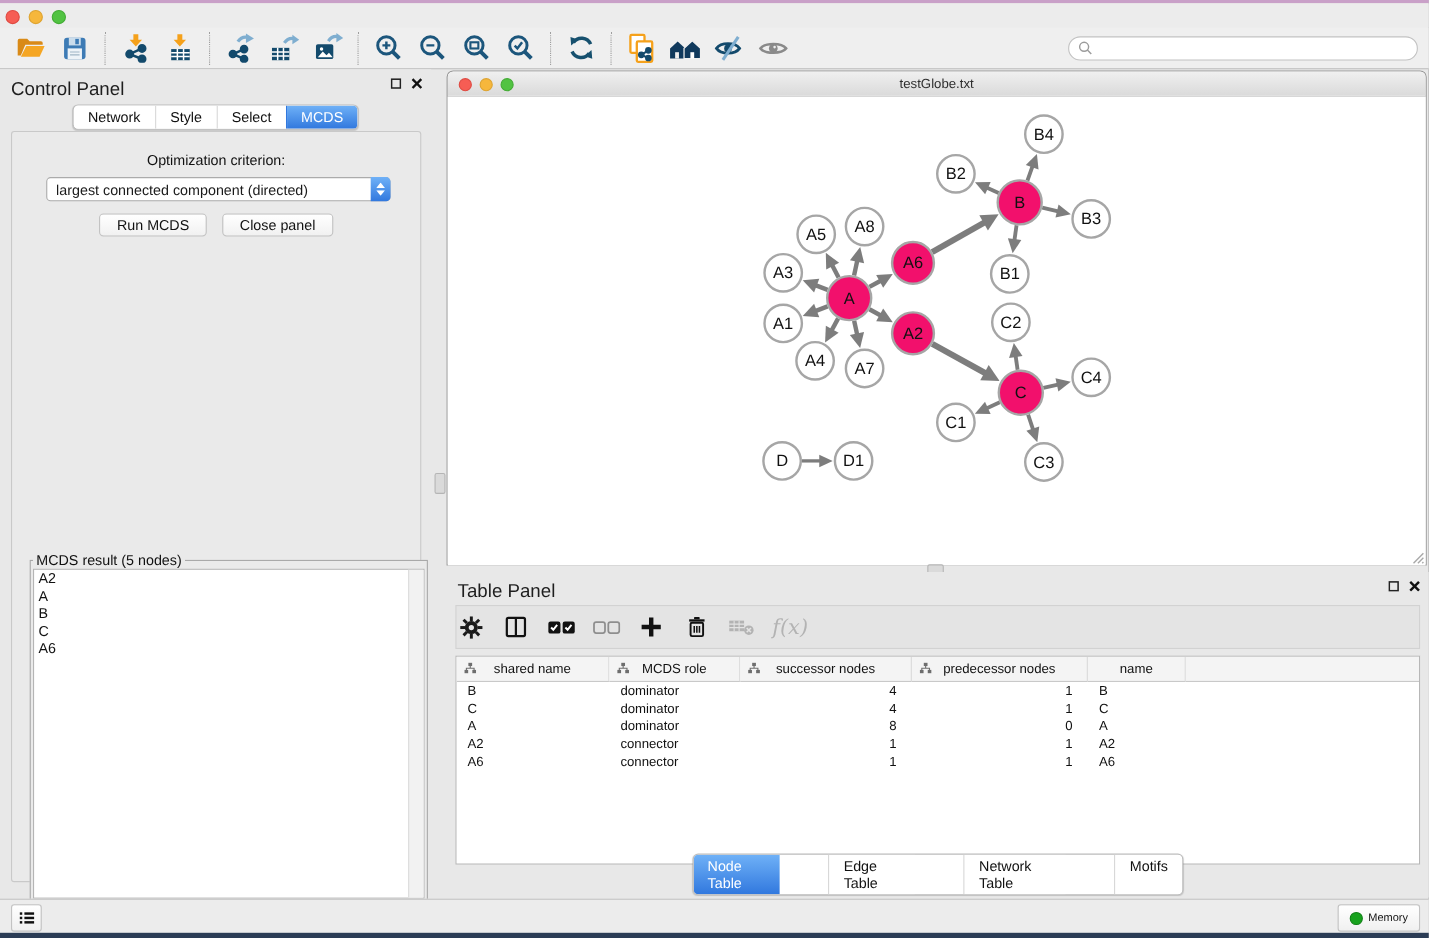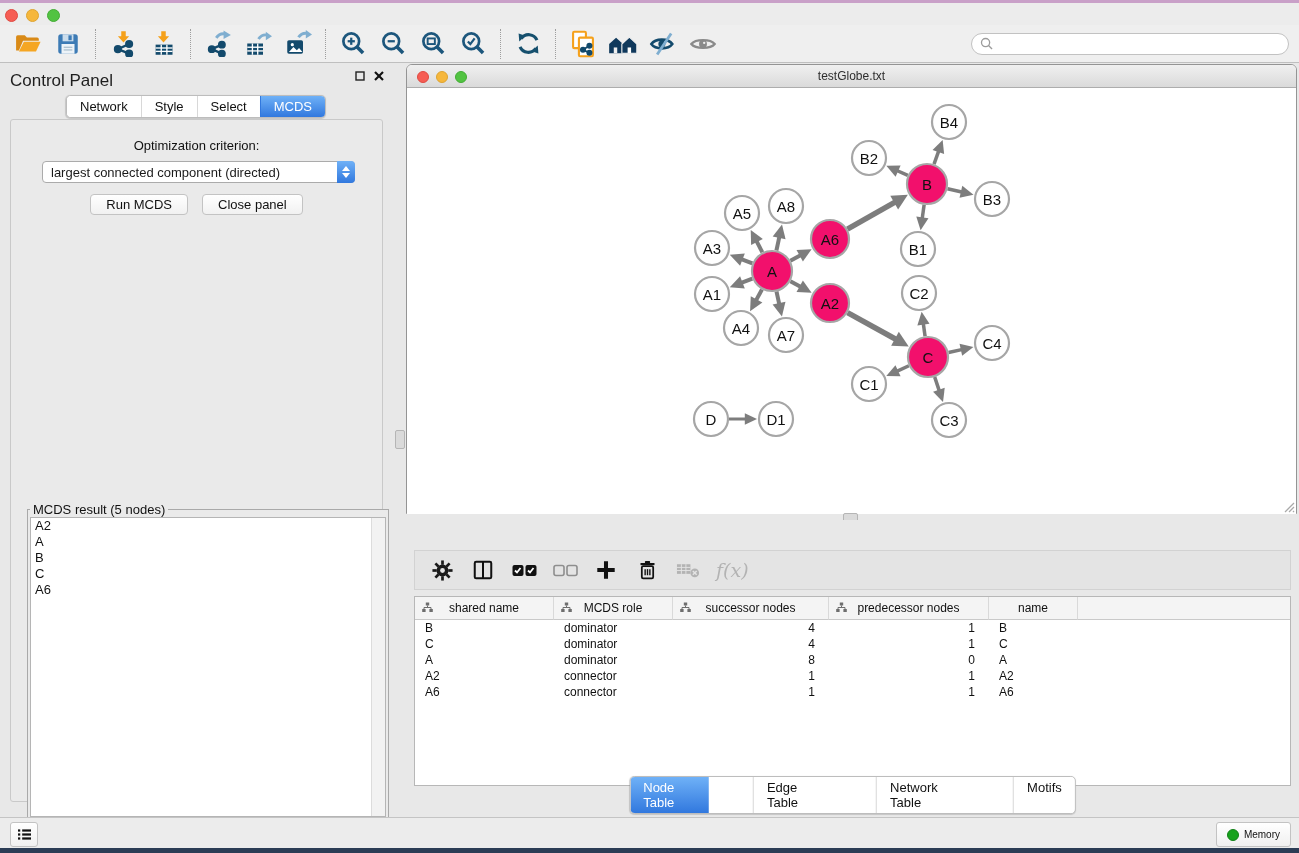--- a/index.html
+++ b/index.html
@@ -64,21 +64,21 @@
   .net-titlebar{position:relative;height:22px;background:linear-gradient(#F0F0F0,#DADADA);
                 border-bottom:1px solid #ADADAD;border-radius:5px 5px 0 0;}
   .net-titlebar .title{position:absolute;left:0;right:0;top:4px;text-align:center;font-size:12px;color:#2e2e2e;}
   .net-lights{position:absolute;left:10px;top:6px;display:flex;gap:7px;}
   .net-light{width:10px;height:10px;border-radius:50%;}
   .net-canvas{position:relative;width:889px;height:426px;background:#fff;}
   .resize-grip{position:absolute;right:1px;bottom:1px;}
   
   .table-panel{position:absolute;left:406px;top:520px;width:893px;height:296px;background:#E8E8E8;}
   .tp-toolbar{position:absolute;left:8px;top:30px;width:877px;height:40px;background:#E4E4E4;
-              border:1px solid #D2D2D2;box-sizing:border-box;display:flex;align-items:center;gap:15px;padding-left:14px;}
+              border:1px solid #D2D2D2;box-sizing:border-box;display:flex;align-items:center;gap:15px;}
   .tp-btn{display:flex;align-items:center;justify-content:center;width:26px;height:28px;}
   .fx-label{font-family:"DejaVu Serif",serif;font-style:italic;font-size:19px;color:#B3B3B3;}
   .tbl{position:absolute;left:8px;top:76px;width:877px;height:190px;background:#fff;border:1px solid #B7B7B7;
        box-sizing:border-box;overflow:hidden;}
   .tbl-grid{display:grid;grid-template-columns:139px 119px 156px 160px 89px 1fr;}
   .th{position:relative;height:22px;line-height:22px;font-size:12px;text-align:center;background:#F4F4F4;
       border-right:1px solid #D9D9D9;border-bottom:1px solid #C9C9C9;color:#111;}
   .th:last-child{border-right:none;}
   .th .ticon{position:absolute;left:7px;top:5px;}
   .tr{height:16px;}
@@ -502,20 +502,32 @@
         <line x1="13" y1="4" x2="4" y2="13" stroke="#A9A9A9" stroke-width="1.3"></line>
         <line x1="13" y1="8" x2="8" y2="13" stroke="#A9A9A9" stroke-width="1.3"></line>
         <line x1="13" y1="12" x2="12" y2="13" stroke="#A9A9A9" stroke-width="1.3"></line>
       </svg>
     </div>
   </div>
 
   <div class="h-divider-handle"></div>
 
   <div class="table-panel">
+    <div class="panel-head">
+      <span class="ph-title">Table Panel</span>
+      <span class="ph-icons">
+        <svg width="10" height="10" viewBox="0 0 10 10">
+          <rect x="1" y="1" width="8" height="8" fill="none" stroke="#222" stroke-width="1.4"></rect>
+        </svg>
+        <svg width="10" height="10" viewBox="0 0 10 10">
+          <line x1="1" y1="1" x2="9" y2="9" stroke="#111" stroke-width="2.2"></line>
+          <line x1="9" y1="1" x2="1" y2="9" stroke="#111" stroke-width="2.2"></line>
+        </svg>
+      </span>
+    </div>
     <div class="tp-toolbar">
       <div class="tp-btn">
         <svg width="23" height="23" viewBox="0 0 24 24">
           <g fill="#1a1a1a">
             <circle cx="12" cy="12" r="6.2"></circle>
             <g id="teeth">
               <rect x="10.6" y="1.5" width="2.8" height="4.5"></rect>
               <rect x="10.6" y="18" width="2.8" height="4.5"></rect>
               <rect x="10.6" y="1.5" width="2.8" height="4.5" transform="rotate(90 12 12)"></rect>
               <rect x="10.6" y="18" width="2.8" height="4.5" transform="rotate(90 12 12)"></rect>

